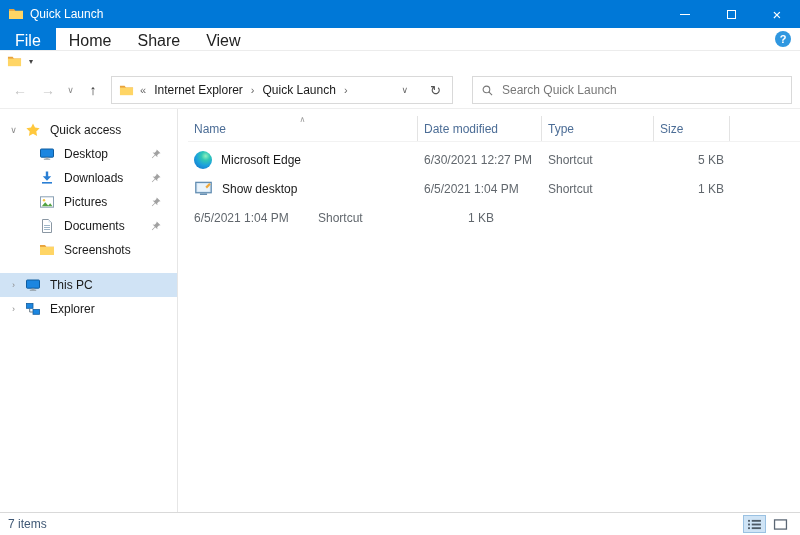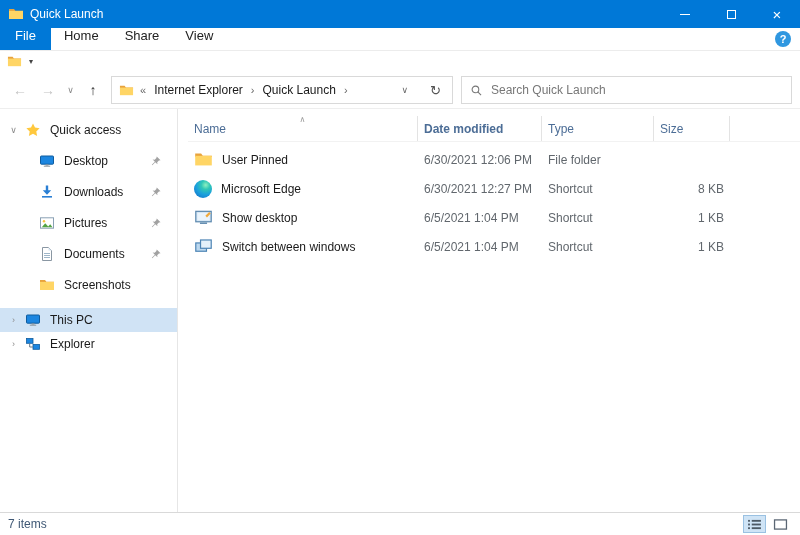--- a/index.html
+++ b/index.html
@@ -11,64 +11,64 @@
   .titlebar .app-icon { width:16px; height:16px; margin:0 6px 0 8px; }
   .title-text { color:#fff; font-size:12px; }
   .win-controls { margin-left:auto; display:flex; height:100%; }
   .win-btn { width:46px; display:flex; align-items:center; justify-content:center; color:#fff; cursor:default; }
   .min-glyph { width:10px; height:1px; background:#fff; display:block; }
   .max-glyph { width:9px; height:9px; border:1px solid #fff; display:block; }
   .close-glyph { font-size:15px; line-height:1; }
 
   
   .ribbon-row { height:23px; display:flex; align-items:stretch; background:#fff; border-bottom:1px solid #ececec; flex:0 0 auto; }
-  .tab { font-size:13px; padding:0 13px; display:flex; align-items:flex-start; color:#222; }
+  .tab { font-size:16px; padding:0 13px; display:flex; align-items:flex-end; color:#222; }
   .tab.file { background:#0078d7; color:#fff; padding:0 15px; }
   .help-btn { margin-left:auto; margin-right:9px; align-self:center; width:16px; height:16px; border-radius:50%; background:#2f97e0; color:#fff; font-size:11px; font-weight:bold; display:flex; align-items:center; justify-content:center; }
 
   
   .qat-row { height:21px; display:flex; align-items:center; padding-left:7px; gap:7px; flex:0 0 auto; }
   .qat-row .qicon { width:15px; height:15px; }
   .qat-drop { font-size:8px; color:#444; }
 
   
   .nav-row { height:37px; display:flex; align-items:center; padding:0 8px 0 6px; border-bottom:1px solid #eeeeee; flex:0 0 auto; }
   .nav-btn { width:28px; height:26px; display:flex; align-items:center; justify-content:center; font-size:14px; color:#333; }
   .nav-btn.disabled { color:#c3c3c3; }
   .nav-btn.small { width:17px; font-size:9px; color:#888; }
   .addressbar { flex:0 0 342px; height:28px; border:1px solid #d9d9d9; display:flex; align-items:center; padding:0 2px 0 7px; gap:5px; background:#fff; margin-left:4px; }
   .addressbar .aicon { width:15px; height:15px; flex:0 0 auto; }
   .crumb { font-size:12px; color:#1a1a1a; padding:0 2px; white-space:nowrap; }
   .crumb-sep { font-size:11px; color:#666; padding:0 1px; }
   .addr-spacer { flex:1; }
   .addr-drop { font-size:9px; color:#666; padding:0 8px; }
   .addr-refresh { font-size:13px; color:#555; padding:0 9px; }
-  .searchbox { flex:1; height:28px; border:1px solid #d9d9d9; margin-left:8px; display:flex; align-items:center; padding:0 8px; gap:8px; background:#fff; }
+  .searchbox { flex:1; height:28px; border:1px solid #d9d9d9; margin-left:19px; display:flex; align-items:center; padding:0 8px; gap:8px; background:#fff; }
   .searchbox .sicon { width:13px; height:13px; flex:0 0 auto; }
   .searchbox input { border:0; outline:0; flex:1; font-size:12px; color:#333; background:transparent; }
   .searchbox input::placeholder { color:#777; }
 
   
   .bodyarea { flex:1; display:flex; min-height:0; }
   .sidebar { flex:0 0 178px; border-right:1px solid #e6e6e6; padding-top:9px; overflow:hidden; }
   .tree-item { height:24px; display:flex; align-items:center; font-size:12px; color:#1a1a1a; }
   .tree-item .chev { width:11px; font-size:9px; color:#8a8a8a; margin-left:8px; text-align:center; flex:0 0 auto; }
   .tree-item .ticon { width:16px; height:16px; margin-left:6px; flex:0 0 auto; }
   .tree-item .tlabel { margin-left:9px; white-space:nowrap; }
   .tree-item .pin { width:13px; height:13px; margin-left:auto; margin-right:15px; opacity:.8; flex:0 0 auto; }
-  .tree-item.child { padding-left:33px;margin-top:7px; }
+  .tree-item.child { padding-left:33px; }
   .tree-item.selected { background:#d0e3f5; }
   .tree-gap { height:11px; }
 
   
   .main { flex:1; padding:7px 0 0 10px; overflow:hidden; }
   .cols { display:flex; height:26px; font-size:12px; color:#4c6d96; border-bottom:1px solid #f2f2f2; }
   .col { display:flex; align-items:flex-end; padding:0 6px 5px 6px; border-right:1px solid #e3e3e3; position:relative; }
   .col.c-name { width:230px; }
-  .col.c-date { width:124px;font-weight:bold; }
+  .col.c-date { width:124px; }
   .col.c-type { width:112px; }
   .col.c-size { width:76px; }
   .sort { position:absolute; top:-1px; left:50%; transform:translateX(-50%); font-size:8px; color:#9a9a9a; }
   .rows { margin-top:3px; }
   .row { display:flex; height:29px; align-items:center; font-size:12px; }
   .cell { padding:0 6px; overflow:hidden; white-space:nowrap; }
   .cell.c-name { width:230px; display:flex; align-items:center; gap:9px; color:#1a1a1a; }
   .cell.c-date { width:124px; color:#61676d; }
   .cell.c-type { width:112px; color:#61676d; }
   .cell.c-size { width:76px; color:#61676d; text-align:right; }
@@ -311,72 +311,49 @@
         <div class="col c-type">
           <span>Type</span>
         </div>
         <div class="col c-size">
           <span>Size</span>
         </div>
       </div>
 
       <div class="rows">
 
-        <div class="row">
-          <div class="cell c-name">
-            <span class="ficon">
-              <svg viewBox="0 0 16 16">
-                  <path fill="#e8a33d" d="M1 3h5l1.4 1.8H15v1H1z"></path>
-                  <path fill="#ffd565" d="M1 4.9h14V13H1z"></path>
-                </svg>
-            </span>
-            <span>User Pinned</span>
-          </div>
-          <div class="cell c-date">6/30/2021 12:06 PM</div>
-          <div class="cell c-type">File folder</div>
-          <div class="cell c-size"></div>
-        </div>
 
         <div class="row">
           <div class="cell c-name">
             <span class="edge-ball"></span>
             <span>Microsoft Edge</span>
           </div>
           <div class="cell c-date">6/30/2021 12:27 PM</div>
           <div class="cell c-type">Shortcut</div>
-          <div class="cell c-size">8 KB</div>
+          <div class="cell c-size">5 KB</div>
         </div>
 
         <div class="row">
           <div class="cell c-name">
             <span class="ficon">
               <svg viewBox="0 0 16 16">
                   <rect x="1.5" y="2.8" width="13" height="8.8" fill="#cfe3f3" stroke="#5b87ad" stroke-width="1"></rect>
                   <rect x="2.8" y="4" width="10.4" height="6.4" fill="#eaf4fc"></rect>
                   <rect x="5" y="12.2" width="6" height="1.2" fill="#5b87ad"></rect>
                   <path d="M9.6 6.6l3.2-3.2 1.3 1.3-3.2 3.2z" fill="#f0a93c"></path>
                 </svg>
             </span>
             <span>Show desktop</span>
           </div>
           <div class="cell c-date">6/5/2021 1:04 PM</div>
           <div class="cell c-type">Shortcut</div>
           <div class="cell c-size">1 KB</div>
         </div>
 
         <div class="row">
-          <div class="cell c-name">
-            <span class="ficon">
-              <svg viewBox="0 0 16 16">
-                  <rect x="1.5" y="5" width="9" height="7" fill="#bcd8ef" stroke="#4b83b4" stroke-width="1"></rect>
-                  <rect x="5.5" y="2.5" width="9" height="7" fill="#e3f0fa" stroke="#4b83b4" stroke-width="1"></rect>
-                </svg>
-            </span>
-            <span>Switch between windows</span>
-          </div>
           <div class="cell c-date">6/5/2021 1:04 PM</div>
           <div class="cell c-type">Shortcut</div>
           <div class="cell c-size">1 KB</div>
         </div>
 
       </div>
     </div>
   </div>
 
   <div class="statusbar">

